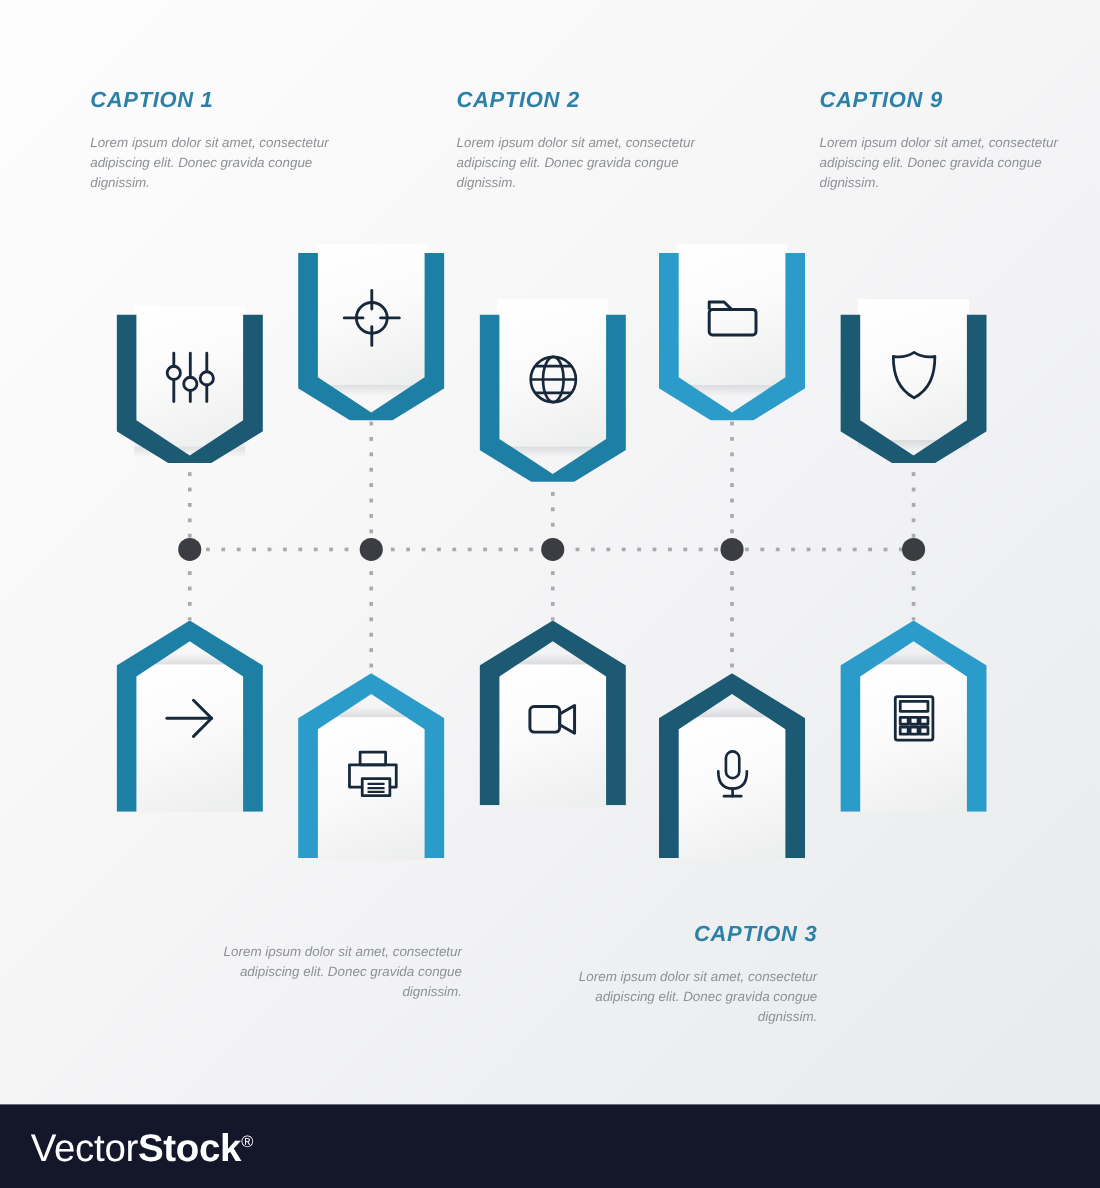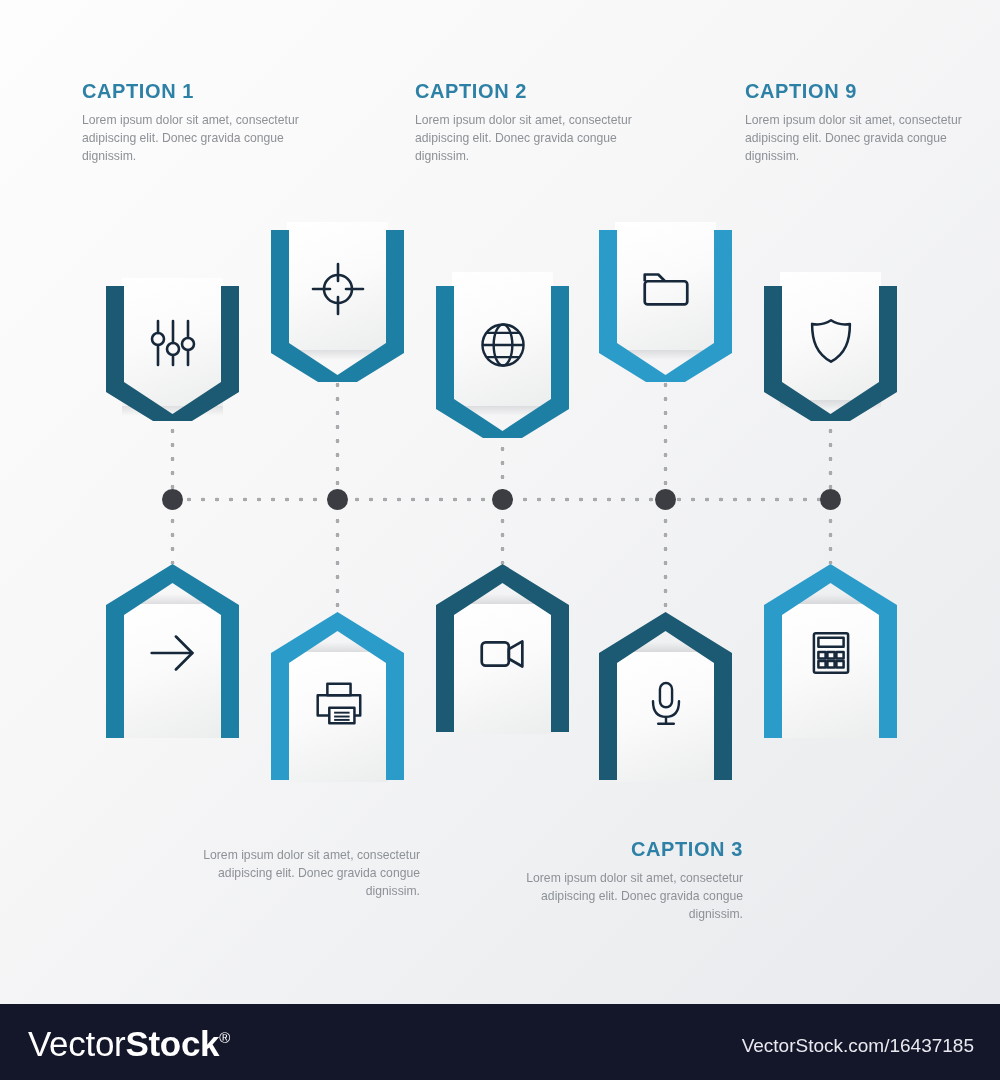--- a/index.html
+++ b/index.html
@@ -14,31 +14,31 @@
 
   #stage {
     position: relative;
     width: 1000px;
     height: 1080px;
     background: linear-gradient(135deg, #fdfdfd 0%, #f7f7f8 38%, #eeeff1 72%, #e8e9ec 100%);
     overflow: hidden;
   }
 
   
-  .caption-block { position: absolute; width: 230px; }
+  .caption-block { position: absolute; width: 230px; font-style: italic; }
   .caption-title {
     font-family: "Liberation Sans", sans-serif;
     font-size: 20px;
     font-weight: bold;
     letter-spacing: 0.6px;
     color: #2e81a6;
     white-space: nowrap;
   }
   .caption-body {
-    margin-top: 9px;
+    margin-top: 19px;
     font-size: 12.2px;
     line-height: 1.47;
     color: #8d9196;
   }
   .align-right { text-align: right; }
 
   
   .h-line {
     position: absolute;
     height: 5px;
@@ -360,16 +360,15 @@
         <rect x="26" y="39" width="8" height="7"></rect>
         <rect x="36" y="39" width="8" height="7"></rect>
       </svg>
     </div>
   </div>
 
   <div id="footer">
     <div id="logo">
       <span class="thin">Vector</span><span class="bold">Stock</span><span class="reg">®</span>
     </div>
-    <div id="footer-url">VectorStock.com/16437185</div>
   </div>
 
 </div>
 
 </body></html>

